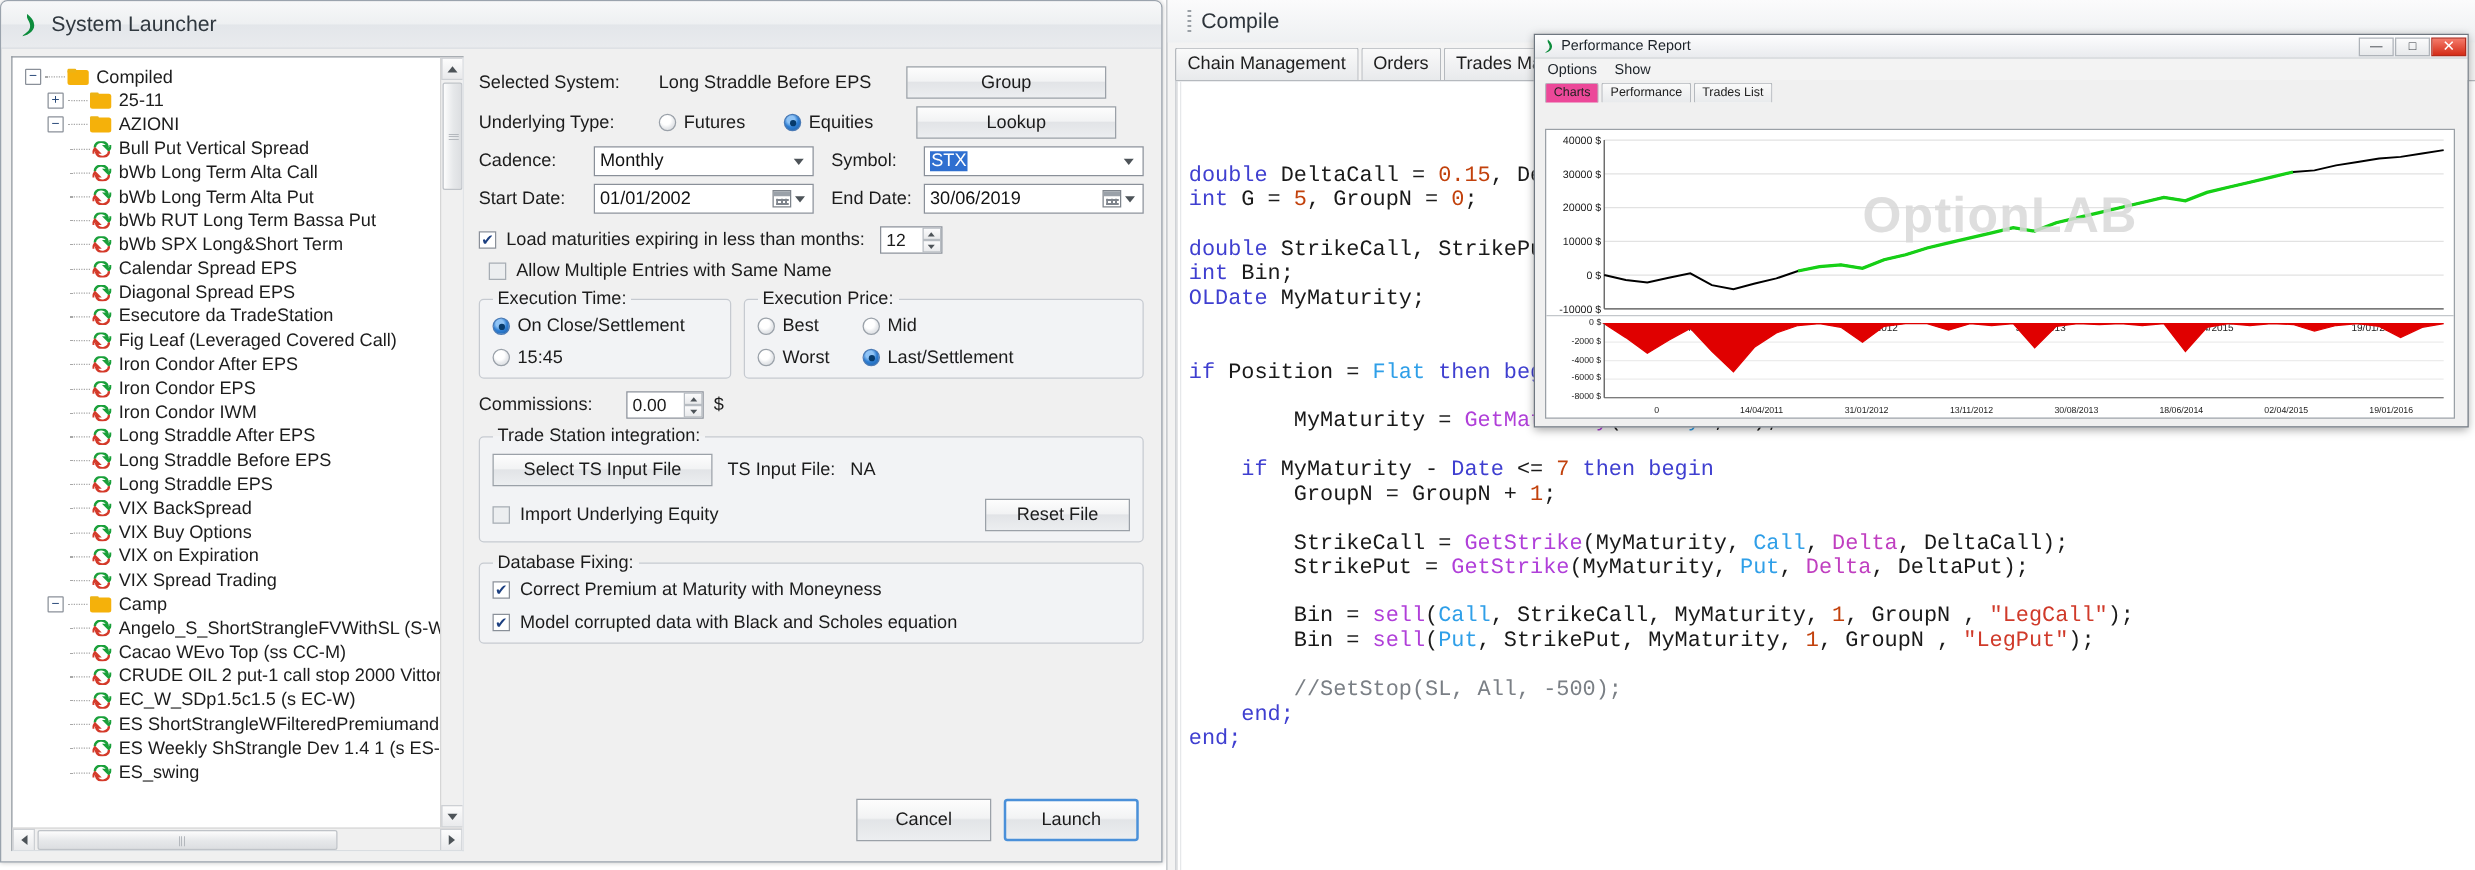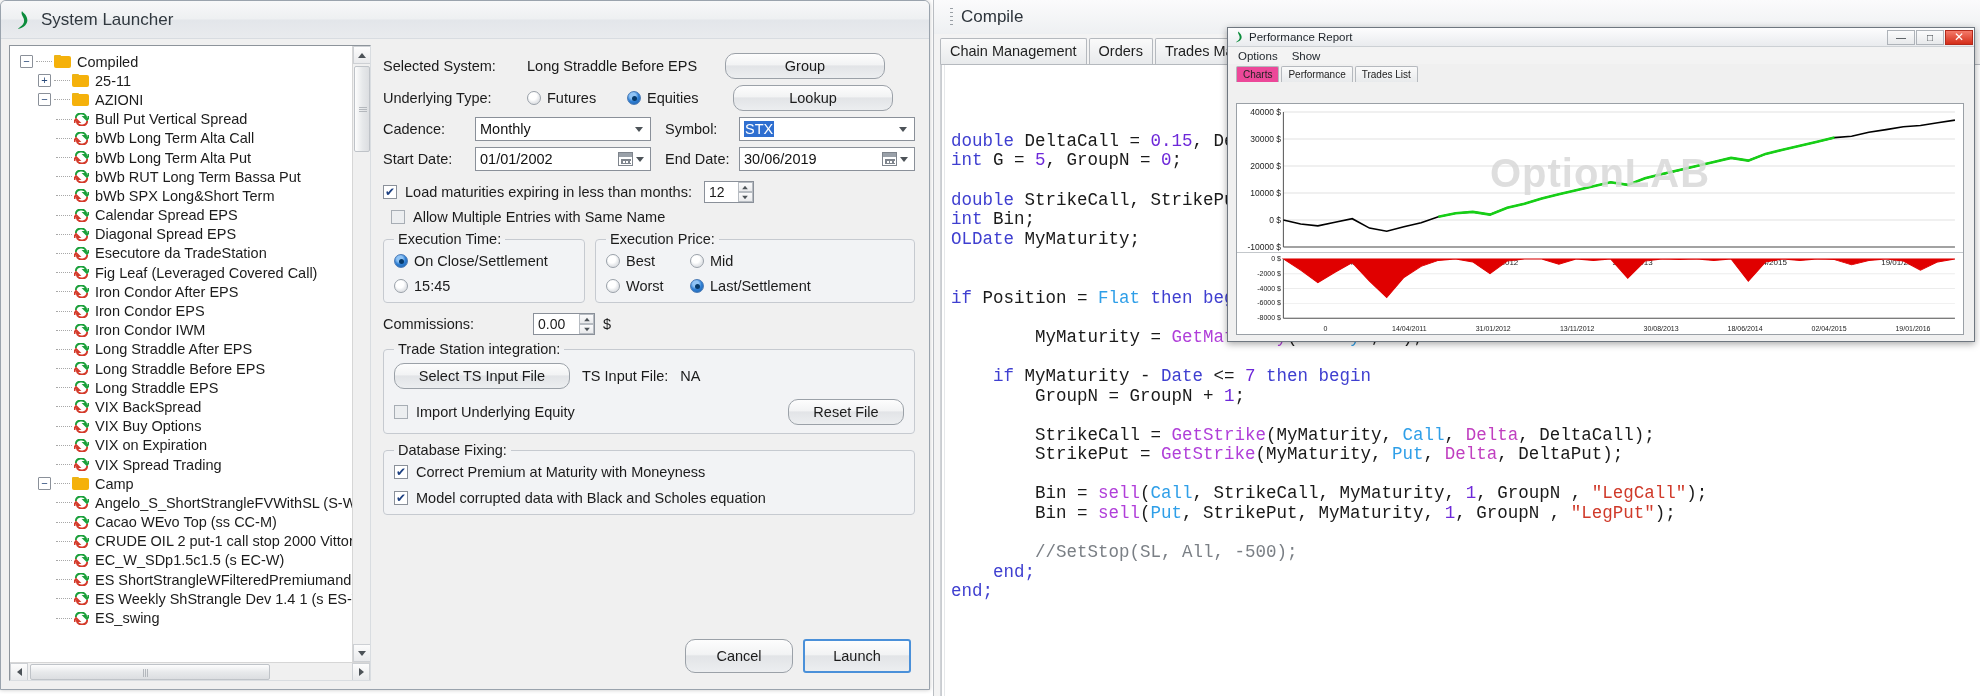--- a/index.html
+++ b/index.html
@@ -95,21 +95,21 @@
   .tri.lt { border-top:4px solid transparent;border-bottom:4px solid transparent;border-right:5px solid #4d5358;}
   .tri.rt { border-top:4px solid transparent;border-bottom:4px solid transparent;border-left:5px solid #4d5358;}
 
   
   .form-panel { flex: 1; position: relative; padding: 4px 6px 0 6px; font-size: 14.5px; color: #1b1b1b;}
   .frow { display: flex; align-items: center; gap: 8px; margin-bottom: 6px; }
   .lbl { color:#1b1b1b; }
   .val-strong { font-size: 14.5px; }
   .btn {
     background: linear-gradient(to bottom,#fdfdfd 0%,#f2f3f4 45%,#e2e4e7 50%,#eceef0 100%);
-    border: 1px solid #9ba1a8; border-radius: 10px; font-size: 14.5px;
+    border: 1px solid #9ba1a8; border-radius: 0; font-size: 14.5px;
     color: #1b1b1b; padding: 4px 10px; cursor: pointer; font-family: inherit;
   }
   .btn-wide { width: 160px; text-align:center; }
   .combo, .txt {
     background: #fff; border: 1px solid #8a9099; height: 24px; font-size: 14.5px;
     display: flex; align-items: center; padding: 0 4px; position: relative; color:#111;
   }
   .combo .caret { position:absolute; right:7px; top:9px;}
   .combo.sel-val .v { background:#2f6fd0; color:#fff; padding: 0 1px; }
   .cal-ico { width: 15px; height: 14px; border: 1px solid #7e848c; background:#fff; position: relative; margin-right: 3px;}
@@ -123,21 +123,21 @@
     font-size: 12px; color: #1c3f80; line-height:1;
   }
   .chk.off { background: #eceef0; border-color:#a7adb4; }
   .radio { width: 14px; height: 14px; border-radius: 50%; border: 1px solid #9aa1a9;
     background: radial-gradient(circle at 40% 35%, #ffffff 0 35%, #e7e9ec 60%, #d4d7db 100%);
     display:inline-block; position: relative; flex:0 0 auto; }
   .radio.on { border-color:#4a7ab5; background: radial-gradient(circle at 40% 32%, #8fc3f5 0 28%, #2f7fd4 52%, #1b5ea6 100%);}
   .radio.on:after{ content:""; position:absolute; left:4px; top:4px; width:5px;height:5px;border-radius:50%;background:#063a6b;}
   .opt { display:flex; align-items:center; gap:6px; }
   .spin { width: 50px; height: 22px; border:1px solid #8a9099; background:#fff;
-     display:flex; align-items:center; padding-left:4px; position:relative; font-size:14px;margin-left:32px;}
+     display:flex; align-items:center; padding-left:4px; position:relative; font-size:14px;}
   .spin .sp-btns{ position:absolute; right:0; top:0; width:15px; height:20px;
      display:flex;flex-direction:column;}
   .spin .sp-btns div{ flex:1; border:1px solid #b7bcc2; background:linear-gradient(to bottom,#fbfbfc,#e9eaec);
      display:flex;align-items:center;justify-content:center;}
   fieldset.grp {
     border:1px solid #c6cad0; border-radius:4px; margin:0; padding: 6px 10px 8px 10px;
     background: #f2f3f5;
   }
   fieldset.grp > legend { font-size: 14.5px; padding: 0 4px; color:#1b1b1b;}
   .two-col { display:flex; gap: 10px; }
@@ -162,21 +162,21 @@
   }
   .tab.active{ background:#fff; color:#111; }
   .code-area {
     position:absolute; left:6px; right:0; top: 64px; bottom:0;
     background:#fff; border-top:1px solid #b5b9be; border-left:1px solid #cfd2d6;
     font-family: "Liberation Mono","DejaVu Sans Mono", monospace;
     font-size: 17.5px; line-height: 19.6px; padding: 8px 0 0 10px; white-space: pre; overflow:hidden;
   }
   .code-area .gutter{ position:absolute; left:0; top:0; bottom:0; width:4px;
     border-left:1px solid #c9ccd0; border-right:1px solid #e6e8ea;}
-  .k-type{ color:#3f3fd0; } .k-kw{ color:#3f3fd0; } .k-num{ color:#6d28d9; }
+  .k-type{ color:#3f3fd0; } .k-kw{ color:#3f3fd0; } .k-num{ color:#c2410c; }
   .k-fn{ color:#b03fd9; } .k-const{ color:#2f9fe8; } .k-str{ color:#d03a2a; }
   .k-arg{ color:#2f9fe8;text-align:right; } .k-plain{ color:#1a1a1a; } .k-cmt{ color:#7a7f85; }
   .k-mag{ color:#c03fc0; }
 
   
   .perf-win {
     position:absolute; left:1227px; top:27px; width: 748px; height: 315px;
     background:#f0f0f0; border:1px solid #6f7780; box-shadow: 0 2px 7px rgba(0,0,0,.35);
     overflow:hidden;
   }

